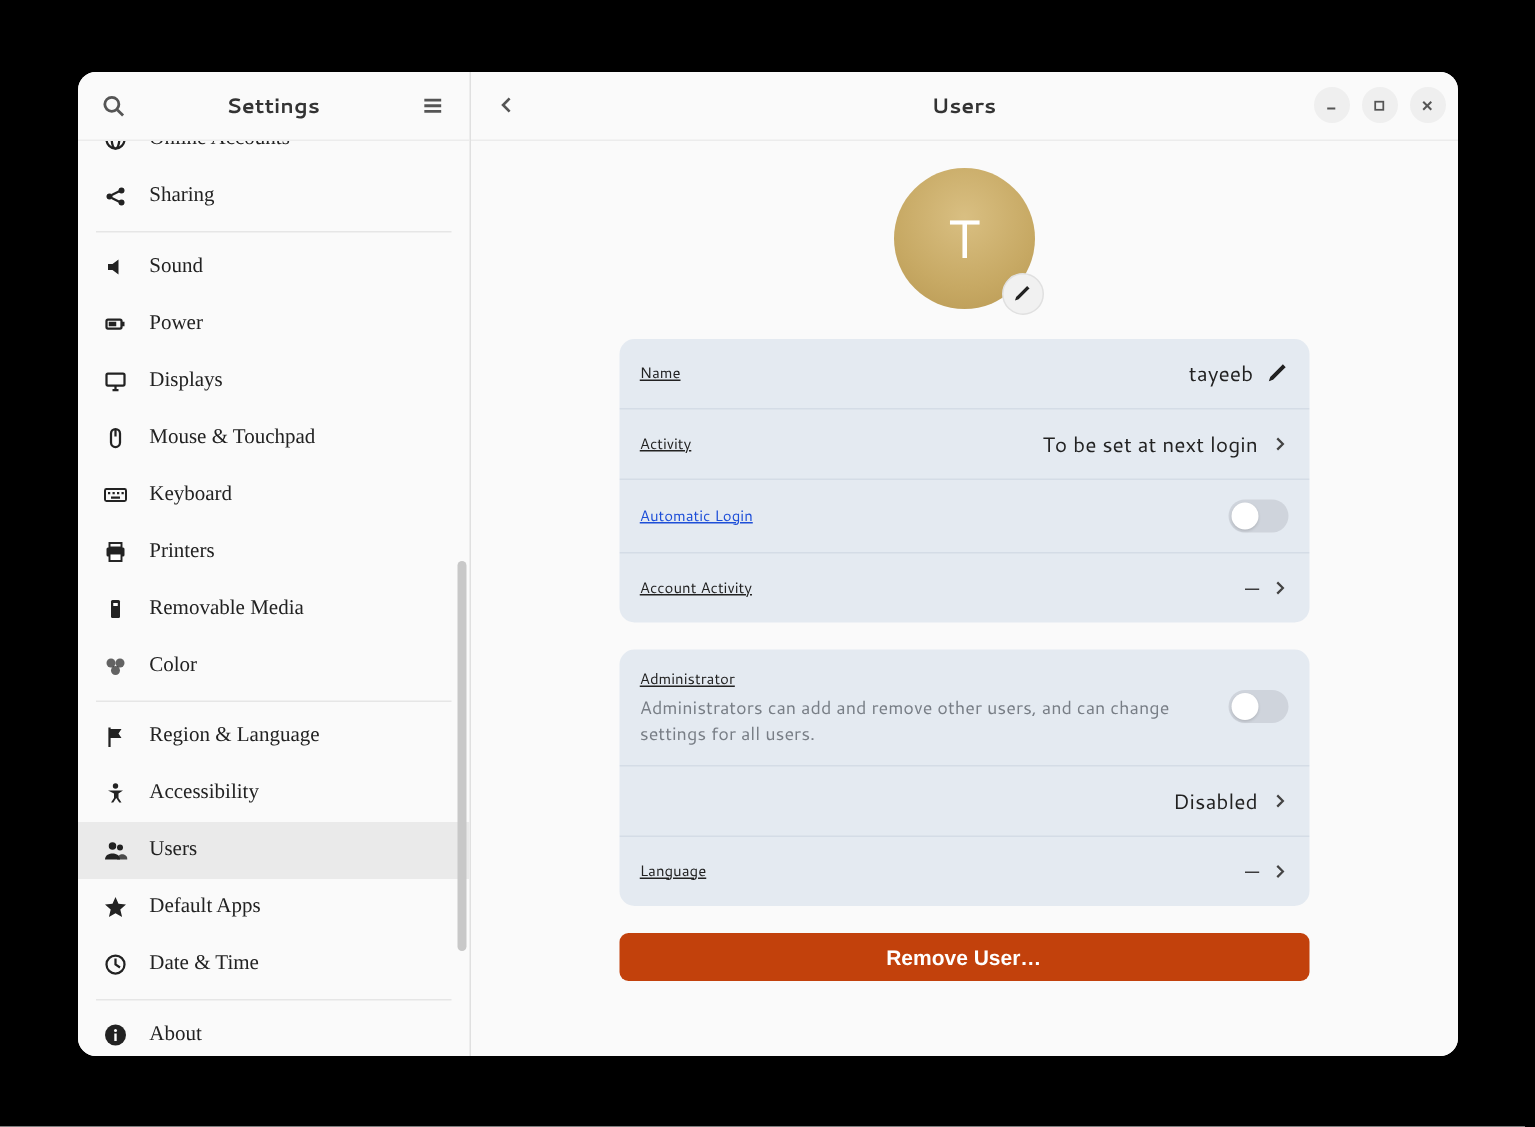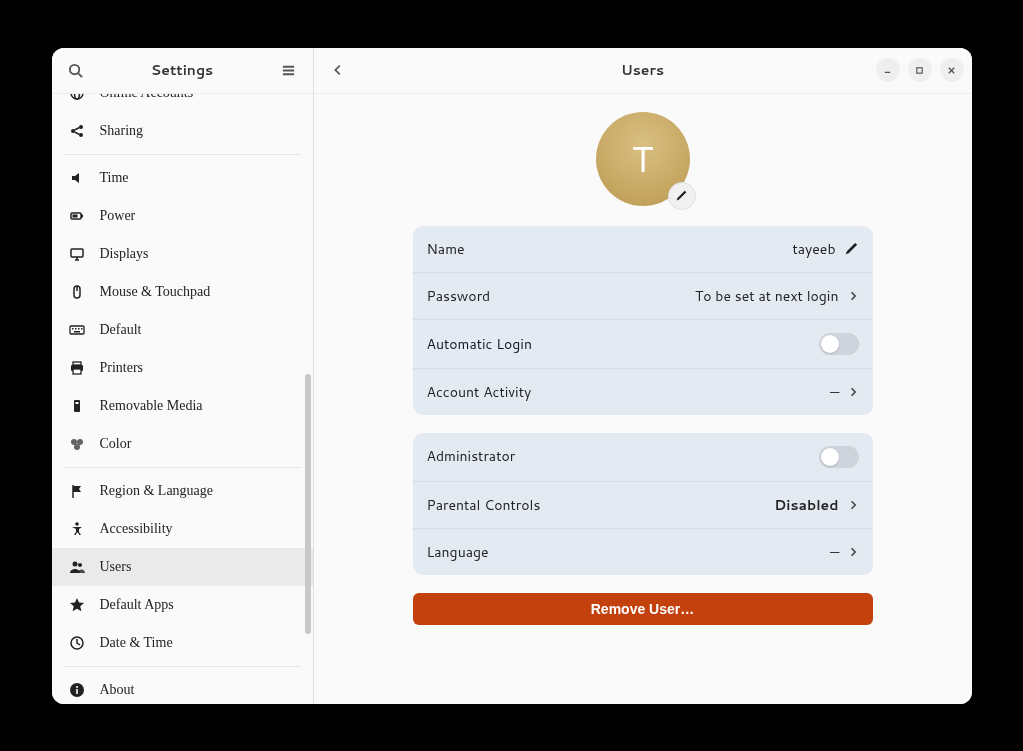--- a/index.html
+++ b/index.html
@@ -190,25 +190,26 @@
   .row {
     display: flex;
     align-items: center;
     padding: 13px 14px;
     border-bottom: 1px solid #d4dce6;
     cursor: pointer;
     gap: 10px;
   }
   .row:last-child { border-bottom: none; }
   .row .row-label {
-    font-size: 14px;
+    font-size: 10px;
     color: #222;
     flex-shrink: 0;
-  }
-  .row .row-label.disabled { color: #0f172a; }
+    text-decoration: underline;
+  }
+  .row .row-label.disabled { color: #1d4ed8; }
   .row .row-sublabel {
     font-size: 12px;
     color: #787e86;
     margin-top: 3px;
   }
   .row .row-body { display: flex; flex-direction: column; flex: 1; min-width: 0; }
   .row .row-trail {
     margin-left: auto;
     display: flex;
     align-items: center;
@@ -299,21 +300,21 @@
         </div>
 
         <div class="sidebar-sep"></div>
 
         <div class="sidebar-item">
           <span class="icon">
               <svg width="16" height="16" viewBox="0 0 16 16" fill="#222">
                 <path d="M3 6v4h3l4 3V3L6 6H3z"></path>
               </svg>
             </span>
-          <span>Time</span>
+          <span>Sound</span>
         </div>
         <div class="sidebar-item">
           <span class="icon">
               <svg width="16" height="16" viewBox="0 0 16 16" fill="#222">
                 <rect x="2" y="5" width="10" height="6" rx="1" fill="none" stroke="#222" stroke-width="1.5"></rect>
                 <rect x="12" y="6.5" width="2" height="3"></rect>
                 <rect x="3.5" y="6.5" width="5" height="3"></rect>
               </svg>
             </span>
           <span>Power</span>
@@ -341,21 +342,21 @@
           <span class="icon">
               <svg width="16" height="16" viewBox="0 0 16 16" fill="#222">
                 <rect x="1" y="4" width="14" height="8" rx="1" fill="none" stroke="#222" stroke-width="1.3"></rect>
                 <rect x="3" y="6" width="1.5" height="1.5"></rect>
                 <rect x="6" y="6" width="1.5" height="1.5"></rect>
                 <rect x="9" y="6" width="1.5" height="1.5"></rect>
                 <rect x="12" y="6" width="1.5" height="1.5"></rect>
                 <rect x="5" y="9" width="6" height="1.5"></rect>
               </svg>
             </span>
-          <span>Default</span>
+          <span>Keyboard</span>
         </div>
         <div class="sidebar-item">
           <span class="icon">
               <svg width="16" height="16" viewBox="0 0 16 16" fill="#222">
                 <rect x="4" y="2" width="8" height="3" fill="none" stroke="#222" stroke-width="1.3"></rect>
                 <rect x="2" y="5" width="12" height="6" rx="1"></rect>
                 <rect x="4" y="9" width="8" height="5" fill="#fff" stroke="#222" stroke-width="1.3"></rect>
               </svg>
             </span>
           <span>Printers</span>
@@ -492,21 +493,21 @@
           <span class="row-trail">
             <span>tayeeb</span>
             <span>
                 <svg width="15" height="15" viewBox="0 0 16 16" fill="#222">
                   <path d="M2 14 l1-3 8-8 2 2 -8 8 z M12 2 l2 2 -1 1 -2-2 z"></path>
                 </svg>
               </span>
           </span>
         </div>
         <div class="row">
-          <span class="row-label">Password</span>
+          <span class="row-label">Activity</span>
           <span class="row-trail">
             <span>To be set at next login</span>
             <span class="chev">
                 <svg width="12" height="12" viewBox="0 0 16 16" fill="none" stroke="#444" stroke-width="2">
                   <path d="M6 3 L11 8 L6 13"></path>
                 </svg>
               </span>
           </span>
         </div>
         <div class="row" style="cursor:default;">
@@ -525,30 +526,30 @@
                 </svg>
               </span>
           </span>
         </div>
       </div>
 
       <div class="card">
         <div class="row" style="cursor:default;align-items:flex-start;">
           <div class="row-body">
             <span class="row-label">Administrator</span>
+            <span class="row-sublabel">Administrators can add and remove other users, and can change settings for all users.</span>
           </div>
           <span class="row-trail" style="align-self:center;">
             <span class="switch"></span>
           </span>
         </div>
         <div class="row" style="align-items:flex-start;">
           <div class="row-body">
-            <span class="row-label">Parental Controls</span>
           </div>
-          <span class="row-trail" style="align-self:center;font-weight:bold;">
+          <span class="row-trail" style="align-self:center;">
             <span>Disabled</span>
             <span class="chev">
                 <svg width="12" height="12" viewBox="0 0 16 16" fill="none" stroke="#444" stroke-width="2">
                   <path d="M6 3 L11 8 L6 13"></path>
                 </svg>
               </span>
           </span>
         </div>
         <div class="row">
           <span class="row-label">Language</span>

